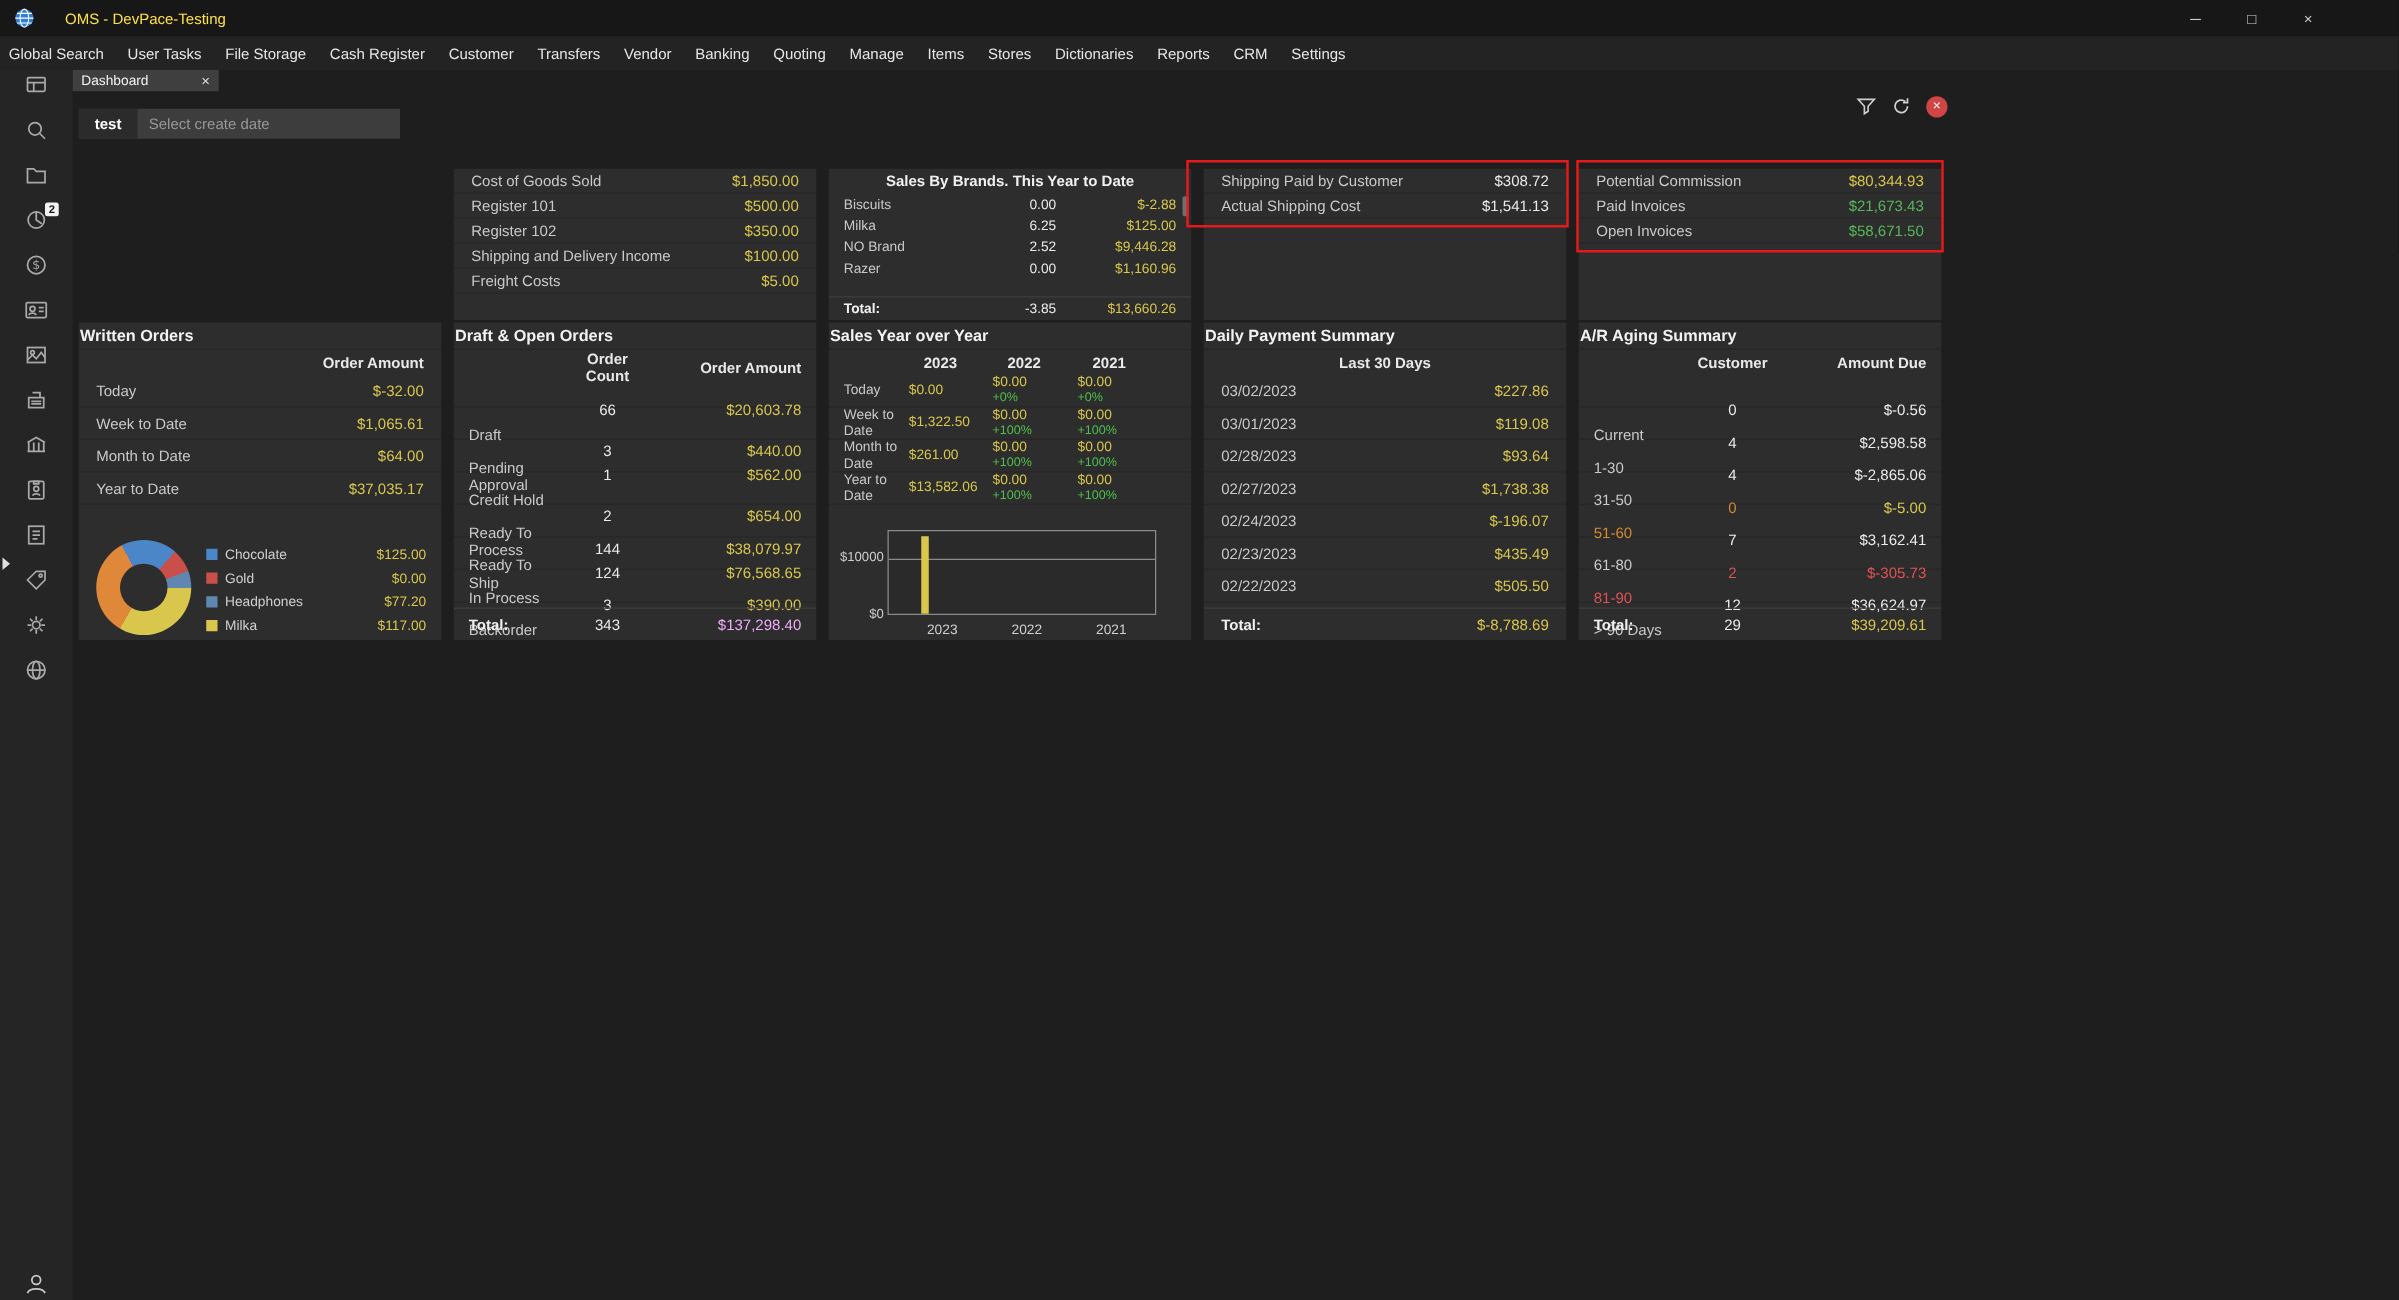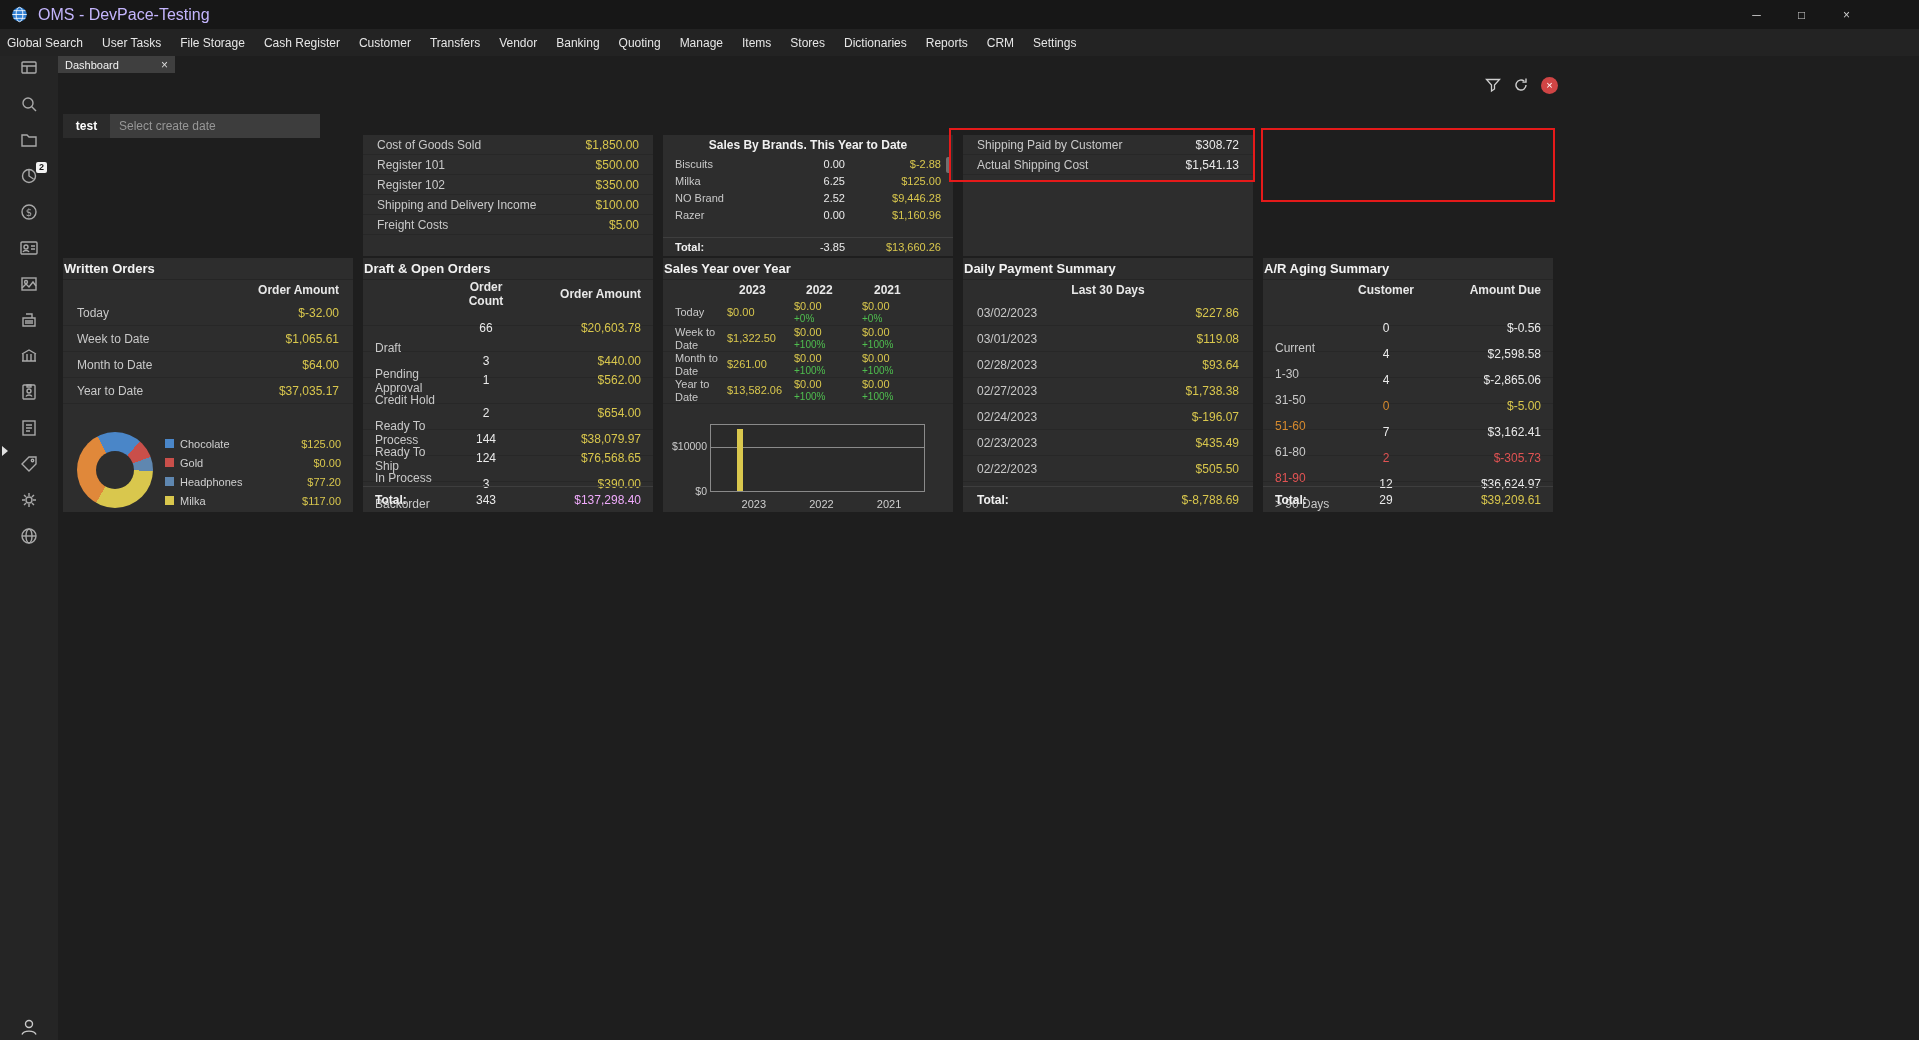--- a/index.html
+++ b/index.html
@@ -3,42 +3,42 @@
 <meta charset="utf-8">
 <style>
   * { margin:0; padding:0; box-sizing:border-box; }
   html,body { background:#111; }
   body { font-family:"Liberation Sans","DejaVu Sans",sans-serif; }
   .app { position:relative; width:1919px; height:1040px; background:#1e1e1e; overflow:hidden; color:#ddd; }
 
   
   .titlebar { position:absolute; left:0; top:0; width:1919px; height:29px; background:#171717; display:flex; align-items:center; }
   .app-logo { margin-left:11px; width:17px; height:17px; }
-  .win-title { margin-left:10px; font-size:16px; color:#c4b5fd; }
+  .win-title { margin-left:24px; font-size:12px; color:#fde047; }
   .win-controls { position:absolute; right:50px; top:0; height:29px; display:flex; }
   .win-btn { width:45px; height:29px; display:flex; align-items:center; justify-content:center; color:#cfcfcf; font-size:12px; cursor:default; }
 
   
   .menubar { position:absolute; left:0; top:29px; width:1919px; height:27px; background:#232323; display:flex; align-items:center; gap:19px; padding-left:7px; }
   .menu-item { font-size:12px; color:#e6e6e6; white-space:nowrap; }
 
   
   .tabrow { position:absolute; left:58px; top:56px; width:1861px; height:17px; }
   .doc-tab { position:absolute; left:0; top:0; width:117px; height:17px; background:#3f3f3f; display:flex; align-items:center; font-size:11px; color:#f2f2f2; padding:0 7px; }
   .doc-tab .tab-close { margin-left:auto; color:#dcdcdc; font-size:12px; }
 
   
   .subtabs { position:absolute; left:0; top:73px; width:1919px; height:24px; background:#262626; display:flex; align-items:flex-end; gap:27px; padding:0 0 3px 65px; }
   .subtab { font-size:11px; font-weight:bold; color:#d5d5d5; letter-spacing:.2px; padding-bottom:2px; border-bottom:2px solid transparent; white-space:nowrap; }
   .subtab.c-active { color:#ffffff; border-bottom-color:#e9e9e9; }
   .tool-icons { position:absolute; right:361px; top:74px; height:22px; display:flex; align-items:center; gap:12px; }
   .tool-close { width:17px; height:17px; border-radius:50%; background:#d04545; color:#fff; font-size:11px; display:flex; align-items:center; justify-content:center; line-height:1; }
 
   
-  .filterrow { position:absolute; left:63px; top:114px; width:257px; height:24px; background:#3d3d3d; display:flex; }
+  .filterrow { position:absolute; left:63px; top:87px; width:257px; height:24px; background:#3d3d3d; display:flex; }
   .rep-tab { width:47px; height:24px; background:#2b2b2b; color:#ffffff; font-weight:bold; font-size:12px; display:flex; align-items:center; justify-content:center; }
   .date-ph { color:#979797; font-size:12px; align-self:center; padding-left:9px; }
 
   
   .sidebar { position:absolute; left:0; top:56px; width:58px; height:984px; background:#252525; }
   .side-items { position:absolute; top:-6px; left:0; width:58px; }
   .side-item { width:58px; height:36px; display:flex; align-items:center; justify-content:center; position:relative; }
   .side-item svg { stroke:#a9a9a9; fill:none; stroke-width:1.4; }
   .badge { position:absolute; top:4px; right:11px; background:#f2f2f2; color:#151515; font-size:9px; font-weight:bold; line-height:11px; padding:0 3px; border-radius:2px; }
   .side-bottom { position:absolute; bottom:3px; left:0; width:58px; display:flex; justify-content:center; }
@@ -631,20 +631,39 @@
             </div>
           </div>
         <div class="total2">
           <span class="lbl">Total:</span>
           <span class="val">$-8,788.69</span>
         </div>
       </div>
     </div>
 
     <div class="col" style="left:1200px">
+      <div class="panel p1">
+        <div>
+
+            <div class="kv">
+              <span class="lbl">Potential Commission</span>
+              <span class="val c-yellow">$80,344.93</span>
+            </div>
+
+            <div class="kv">
+              <span class="lbl">Paid Invoices</span>
+              <span class="val c-green">$21,673.43</span>
+            </div>
+
+            <div class="kv">
+              <span class="lbl">Open Invoices</span>
+              <span class="val c-green">$58,671.50</span>
+            </div>
+          </div>
+      </div>
       <div class="panel p2 panel-ar">
         <div class="ptitle">A/R Aging Summary</div>
         <div class="head3">
           <span></span>
           <span class="c">Customer</span>
           <span class="a">Amount Due</span>
         </div>
         <div>
 
             <div class="row3">

